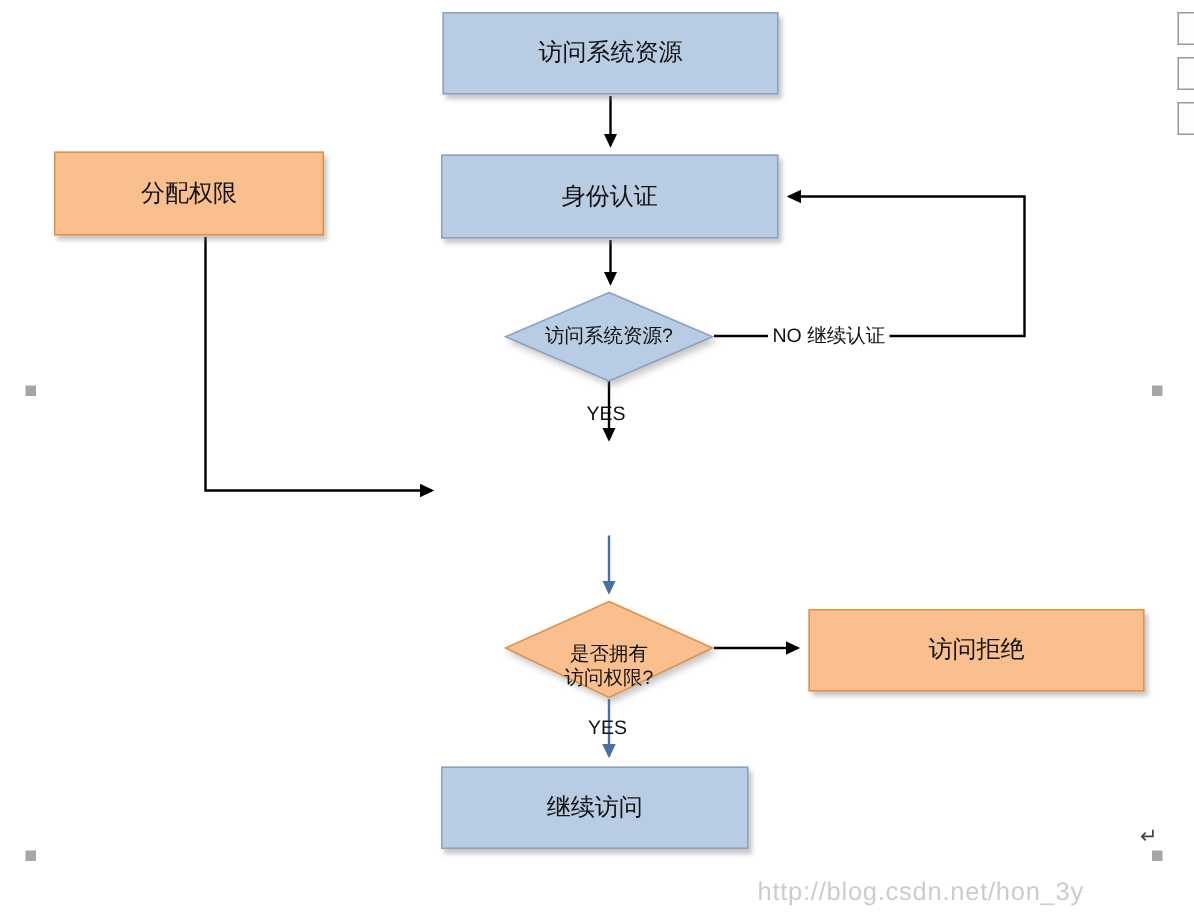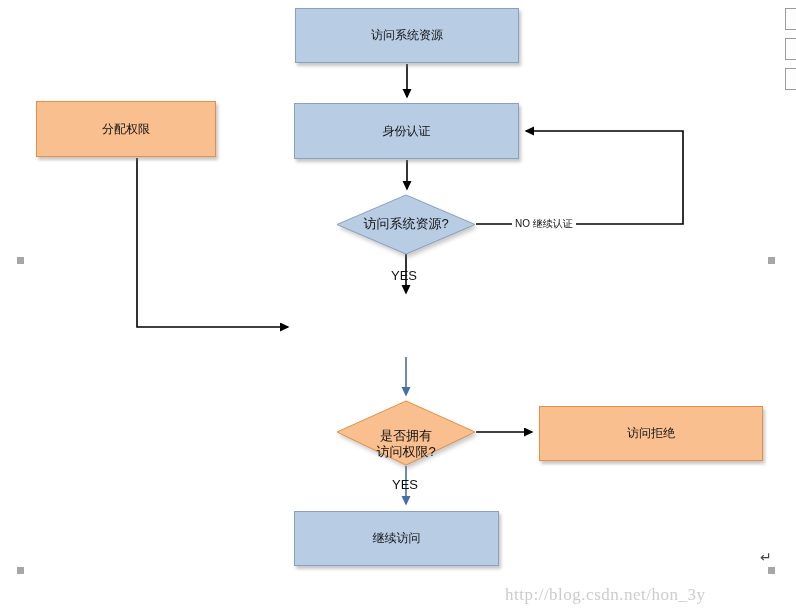--- a/index.html
+++ b/index.html
@@ -6,29 +6,29 @@
   --blue-fill:#b8cce4; --blue-border:#8ba0bd;
   --orange-fill:#fabf8f; --orange-border:#de9147;
   --arrow-black:#000000; --arrow-blue:#4a6da7;
 }
 *{margin:0;padding:0;box-sizing:border-box}
 html,body{width:796px;height:616px;background:#ffffff;overflow:hidden;
   font-family:"Liberation Sans","DejaVu Sans",sans-serif;}
 .canvas{position:relative;width:796px;height:616px;background:#fff}
 .connectors{position:absolute;left:0;top:0;pointer-events:none}
 .node{position:absolute;display:flex;align-items:center;justify-content:center;
-  font-size:12px;color:#111;border:1px solid;box-shadow:2px 3px 3px rgba(130,130,130,.45)}
+  font-size:16px;color:#111;border:1px solid;box-shadow:2px 3px 3px rgba(130,130,130,.45)}
 .node.blue{background:var(--blue-fill);border-color:var(--blue-border)}
 .node.orange{background:var(--orange-fill);border-color:var(--orange-border)}
 .dlabel{position:absolute;text-align:center;font-size:13px;color:#111;line-height:16px;white-space:pre-line}
-.edge-label{position:absolute;font-size:10px;color:#111;background:#fff;padding:0 3px;line-height:18px}
+.edge-label{position:absolute;font-size:13px;color:#111;background:#fff;padding:0 3px;line-height:18px}
 .yes{position:absolute;font-size:13px;color:#111;font-family:Liberation Sans, sans-serif}
 .handle{position:absolute;width:7px;height:7px;background:#a6a6a6}
 .partial-btn{position:absolute;left:785px;width:11px;height:22px;background:#fdfdfd;border:1px solid #9a9a9a;border-right:none}
-.watermark{position:absolute;left:505px;top:585px;font-family:Liberation Serif, serif;
+.watermark{position:absolute;left:505px;top:585px;font-family:Liberation Sans, sans-serif;
   font-size:17px;color:#cccccc;letter-spacing:.5px;white-space:nowrap}
 .pmark{position:absolute;left:760px;top:549px;font-size:14px;color:#444}
 </style>
 </head>
 <body>
 
 <div class="canvas">
 
   <svg class="connectors" width="796" height="616">
     <defs>

